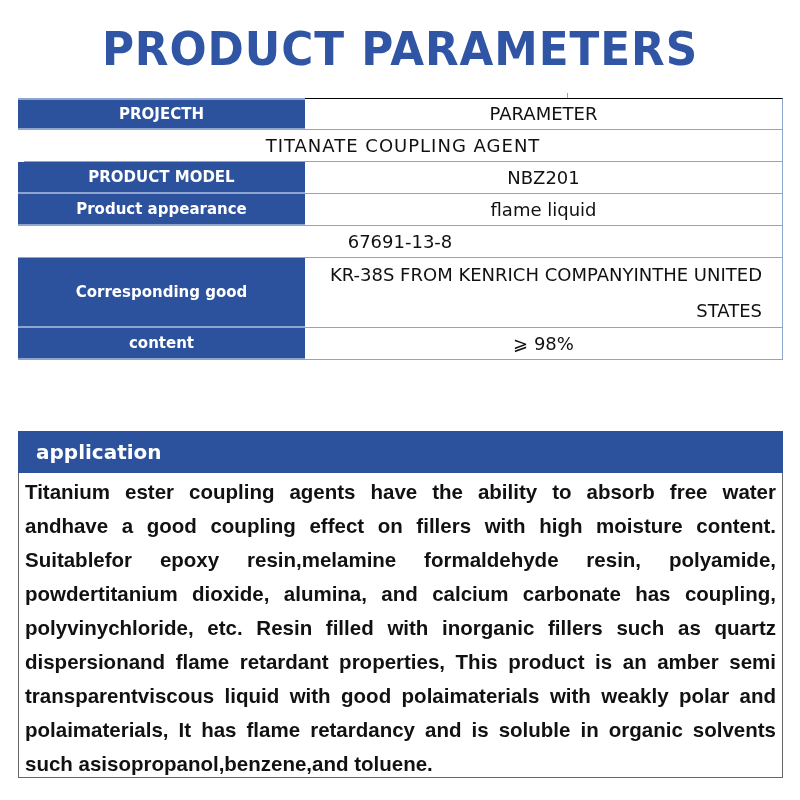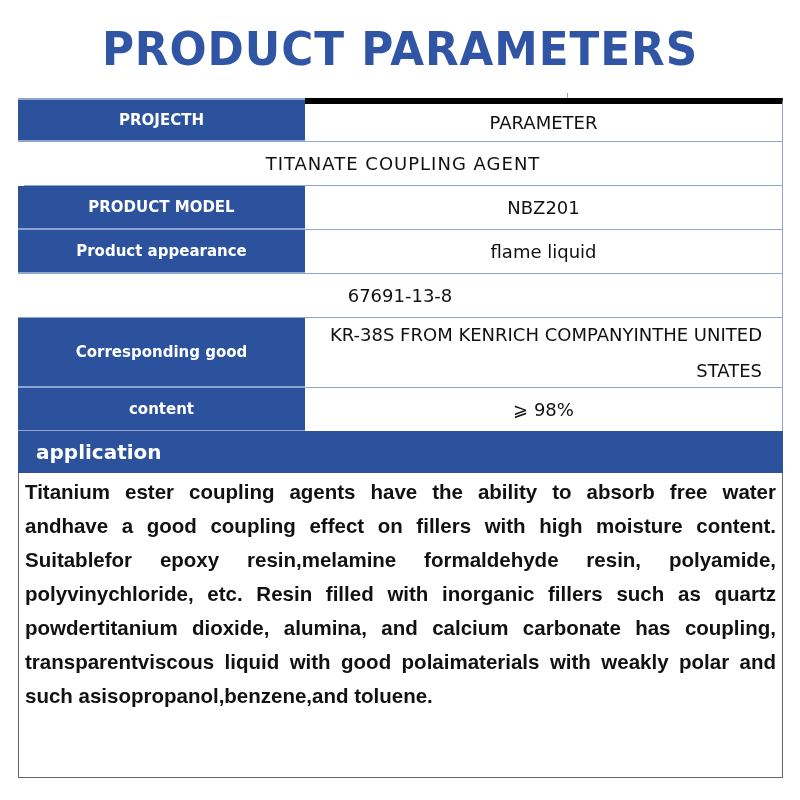--- a/index.html
+++ b/index.html
@@ -20,23 +20,23 @@
       display: flex; align-items: center; justify-content: center; text-align: center;
       border-bottom: 2px solid #8ea6cf; box-sizing: border-box;
     }
     .cell-value {
       flex: 1; background: #ffffff; color: #111111;
       font-family: "DejaVu Sans", sans-serif; font-size: 18px;
       display: flex; align-items: center; justify-content: center; text-align: center;
       border-bottom: 1px solid #8ea6cf; border-right: 1px solid #8ea6cf; border-top: none;
       box-sizing: border-box; line-height: 36px; padding: 0 20px;
     }
-    .row.first .cell-value { border-top: 6px solid #000000; }
+    .row.first .cell-value { border-top: 1px solid #000000; }
     .row.first .cell-label { border-top: 2px solid #8ea6cf; }
-    .h44 { height: 44px; }
+    .h44 { height: 32px; }
     .h70 { height: 70px; text-align: right; }
     .value-wide { letter-spacing: 1px; margin-left: 6px; }
     .app-header {
       position: absolute; left: 18px; top: 431px; width: 765px; height: 42px;
       background: #2c529e; color: #ffffff;
       font-family: "DejaVu Sans", sans-serif; font-weight: bold; font-size: 20px;
       display: flex; align-items: center; padding-left: 18px; box-sizing: border-box;
     }
     .app-body {
       position: absolute; left: 18px; top: 473px; width: 765px; height: 305px;
@@ -87,17 +87,19 @@
     <div class="cell-value h44">⩾ 98%</div>
   </div>
 </div>
 
 <div class="app-header">application</div>
 
 <div class="app-body">
   <span class="line">Titanium ester coupling agents have the ability to absorb free water</span>
   <span class="line">andhave a good coupling effect on fillers with high moisture content.</span>
   <span class="line">Suitablefor epoxy resin,melamine formaldehyde resin, polyamide,</span>
+  <span class="line">powdertitanium dioxide, alumina, and calcium carbonate has coupling,</span>
   <span class="line">polyvinychloride, etc. Resin filled with inorganic fillers such as quartz</span>
-  <span class="line">powdertitanium dioxide, alumina, and calcium carbonate has coupling,</span>
+  <span class="line">dispersionand flame retardant properties, This product is an amber semi</span>
   <span class="line">transparentviscous liquid with good polaimaterials with weakly polar and</span>
+  <span class="line">polaimaterials, It has flame retardancy and is soluble in organic solvents</span>
   <span class="line last">such asisopropanol,benzene,and toluene.</span>
 </div>
 
 </body></html>

